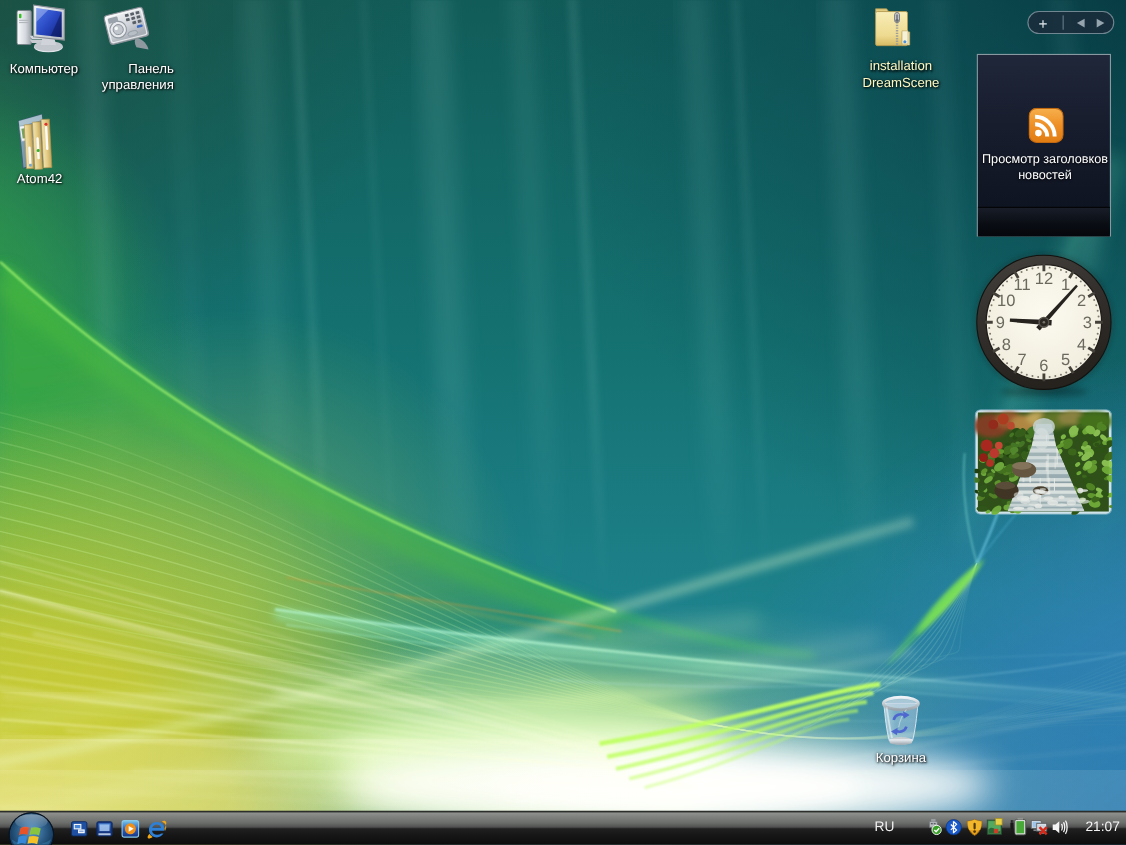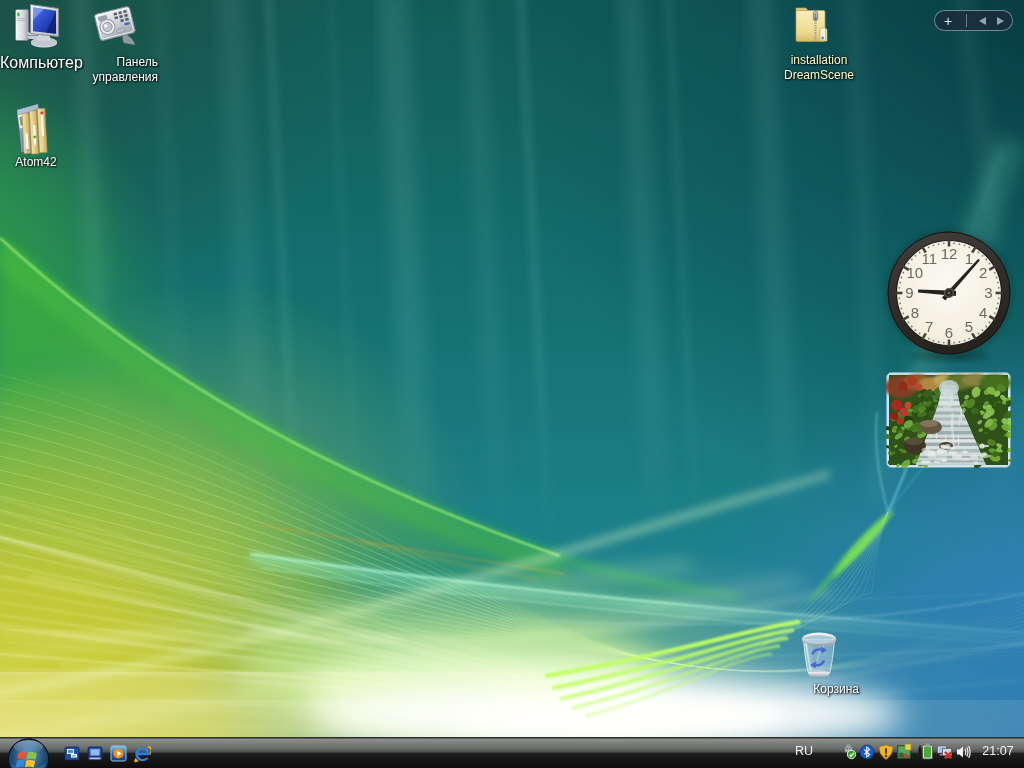--- a/index.html
+++ b/index.html
@@ -334,30 +334,49 @@
  <path d="M8 7 L14.5 13.5 M14.5 7 L8 13.5" stroke="#d82818" stroke-width="2.2"></path>
 </g>
 
 <g transform="translate(116,1)">
  <path d="M1 5.5 L3.5 5.5 L7 2.5 L7 13.5 L3.5 10.5 L1 10.5 Z" fill="#f4f4f4"></path>
  <path d="M9 5 C10 6.5 10 9.5 9 11" stroke="#f4f4f4" stroke-width="1.2" fill="none"></path>
  <path d="M10.8 3.5 C12.3 5.5 12.3 10.5 10.8 12.5" stroke="#f4f4f4" stroke-width="1.2" fill="none"></path>
  <path d="M12.6 2 C14.6 4.5 14.6 11.5 12.6 14" stroke="#f4f4f4" stroke-width="1.2" fill="none"></path>
 </g>
 </svg>
-<div style="position:absolute;left:978px;top:744px;width:40px;height:16px;color:#f4f4f4;font-size:12.5px;text-align:center;">21:07</div>
+<div style="position:absolute;left:978px;top:744px;width:40px;height:16px;color:#f4f4f4;font-size:12.5px;text-align:right;">21:07</div>
 
 <div style="position:absolute;left:934px;top:10px;width:79px;height:21px;border-radius:11px;
  background:rgba(28,42,58,0.8);border:1px solid rgba(185,205,215,0.55);box-sizing:border-box;">
  <div style="position:absolute;left:9px;top:2px;color:#dfe7ec;font-size:14px;">+</div>
  <div style="position:absolute;left:31px;top:3px;width:1px;height:13px;background:rgba(195,215,225,0.45);"></div>
  <div style="position:absolute;left:44px;top:6px;width:0;height:0;border-right:7px solid #96a4ae;border-top:4.5px solid transparent;border-bottom:4.5px solid transparent;"></div>
  <div style="position:absolute;left:62px;top:6px;width:0;height:0;border-left:7px solid #96a4ae;border-top:4.5px solid transparent;border-bottom:4.5px solid transparent;"></div>
 </div>
 
+<div style="position:absolute;left:888px;top:49px;width:122px;height:166px;box-sizing:border-box;
+ border:1px solid #8899a2;background:linear-gradient(180deg,#20273a 0,#181e2e 35%,#111624 75%,#0c111e 100%);">
+ <div style="position:absolute;left:0;top:138px;width:120px;height:1px;background:#000;"></div>
+ <div style="position:absolute;left:0;top:139px;width:120px;height:26px;background:linear-gradient(180deg,#181d28 0,#090c12 60%,#05070c 100%);"></div>
+ <svg style="position:absolute;left:46px;top:48px;" width="32" height="32" viewBox="0 0 32 32">
+  <defs>
+          <linearGradient id="rssg" x1="0" y1="0" x2="0" y2="1">
+   <stop offset="0" stop-color="#f6b04c"></stop>
+            <stop offset="0.5" stop-color="#ee8f26"></stop>
+            <stop offset="1" stop-color="#e07c12"></stop>
+  </linearGradient>
+        </defs>
+  <rect x="0.5" y="0.5" width="31" height="31" rx="7" fill="url(#rssg)" stroke="#c06810" stroke-width="1"></rect>
+  <circle cx="9" cy="23" r="3" fill="#ffffff"></circle>
+  <path d="M6 15 A 11 11 0 0 1 17 26" stroke="#ffffff" stroke-width="3.6" fill="none"></path>
+  <path d="M6 8.2 A 17.8 17.8 0 0 1 23.8 26" stroke="#ffffff" stroke-width="3.6" fill="none"></path>
+ </svg>
+ <div style="position:absolute;left:-12px;top:88px;width:146px;text-align:center;color:#ffffff;font-size:11.5px;line-height:15px;text-shadow:0 1px 2px #000;">Просмотр заголовков<br>новостей</div>
+</div>
 
 <svg style="position:absolute;left:881px;top:225px;" width="136" height="142" viewBox="0 0 136 142">
 <defs>
  <radialGradient id="face" cx="0.5" cy="0.42" r="0.7">
   <stop offset="0" stop-color="#fcfaf0"></stop>
           <stop offset="0.75" stop-color="#f2efe0"></stop>
           <stop offset="1" stop-color="#dddacb"></stop>
  </radialGradient>
  <linearGradient id="bez" x1="0" y1="0" x2="0.3" y2="1">
   <stop offset="0" stop-color="#44403c"></stop>
@@ -865,18 +884,18 @@
 <path d="M7 12 C9 24 10 32 12 40" stroke="#ffffff" stroke-width="1.6" opacity="0.5" fill="none"></path>
 <path d="M25 14 C22 18 19 24 18 30" stroke="#ffffff" stroke-width="1" opacity="0.4" fill="none"></path>
 <g opacity="0.9">
  <path d="M13.5 23.5 A 6.5 6.5 0 0 1 23.5 19.5" fill="none" stroke="#4a5fd0" stroke-width="2.4"></path>
  <polygon points="22,15.5 28,19 22.5,22.5" fill="#4a5fd0"></polygon>
  <path d="M25 29.5 A 6.5 6.5 0 0 1 15 33" fill="none" stroke="#4a5fd0" stroke-width="2.4"></path>
  <polygon points="17,30.5 11,34 16.5,37.5" fill="#4a5fd0"></polygon>
 </g>
 </svg>
 
-<div style="position:absolute;text-align:center;color:#ffffff;font-size:16px;line-height:15px;text-shadow:1px 1px 2px rgba(0,0,0,0.95),0 0 3px rgba(0,0,0,0.8);left:0px;top:55px;width:80px;">Компьютер</div>
+<div style="position:absolute;text-align:center;color:#ffffff;font-size:12px;line-height:15px;text-shadow:1px 1px 2px rgba(0,0,0,0.95),0 0 3px rgba(0,0,0,0.8);left:0px;top:55px;width:80px;">Компьютер</div>
 <div style="position:absolute;text-align:right;color:#ffffff;font-size:12px;line-height:15px;text-shadow:1px 1px 2px rgba(0,0,0,0.95),0 0 3px rgba(0,0,0,0.8);left:76px;top:55px;width:82px;">Панель<br>управления</div>
 <div style="position:absolute;text-align:center;color:#ffffff;font-size:12px;line-height:15px;text-shadow:1px 1px 2px rgba(0,0,0,0.95),0 0 3px rgba(0,0,0,0.8);left:-2px;top:155px;width:76px;">Atom42</div>
 <div style="position:absolute;text-align:center;color:#fef9c3;font-size:12px;line-height:15px;text-shadow:1px 1px 2px rgba(0,0,0,0.95),0 0 3px rgba(0,0,0,0.8);left:779px;top:53px;width:80px;">installation<br>DreamScene</div>
-<div style="position:absolute;text-align:right;color:#ffffff;font-size:12px;line-height:15px;text-shadow:1px 1px 2px rgba(0,0,0,0.95),0 0 3px rgba(0,0,0,0.8);left:779px;top:682px;width:80px;">Корзина</div>
+<div style="position:absolute;text-align:center;color:#ffffff;font-size:12px;line-height:15px;text-shadow:1px 1px 2px rgba(0,0,0,0.95),0 0 3px rgba(0,0,0,0.8);left:779px;top:682px;width:80px;">Корзина</div>
 
 </div>
 </body></html>

